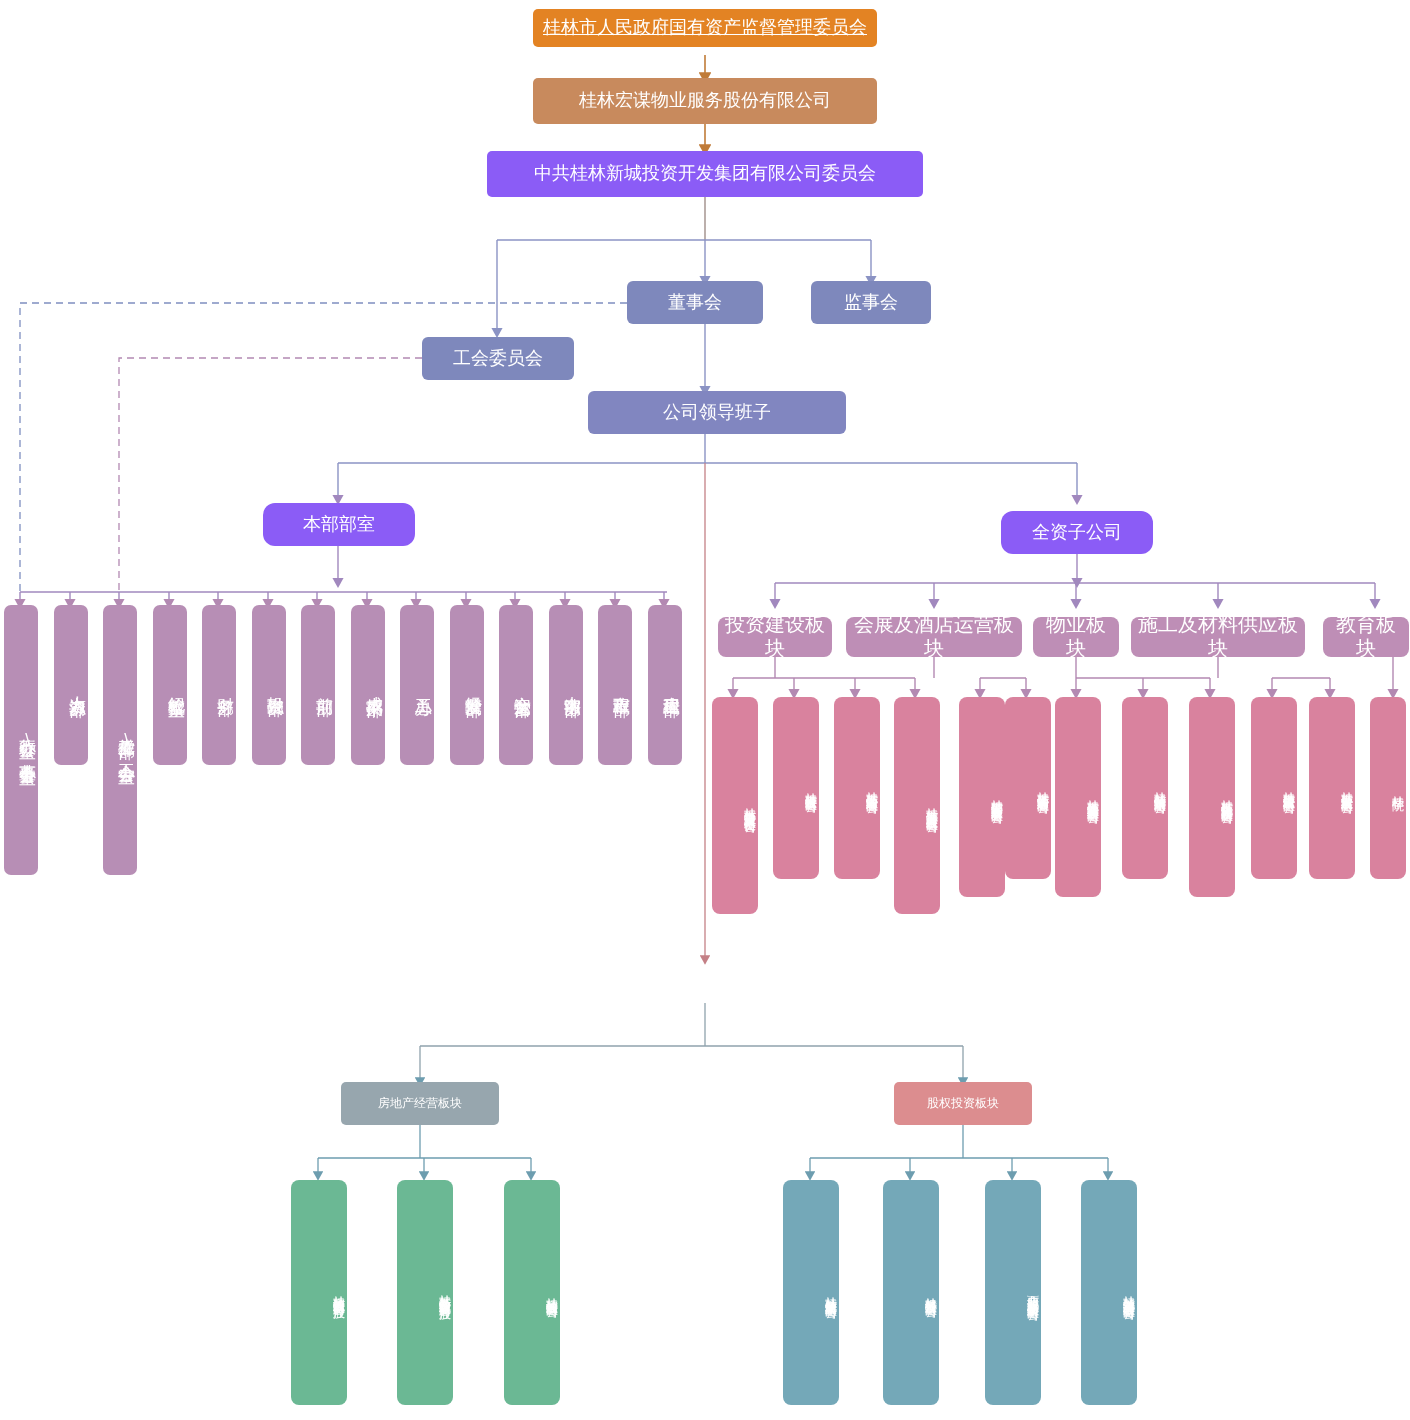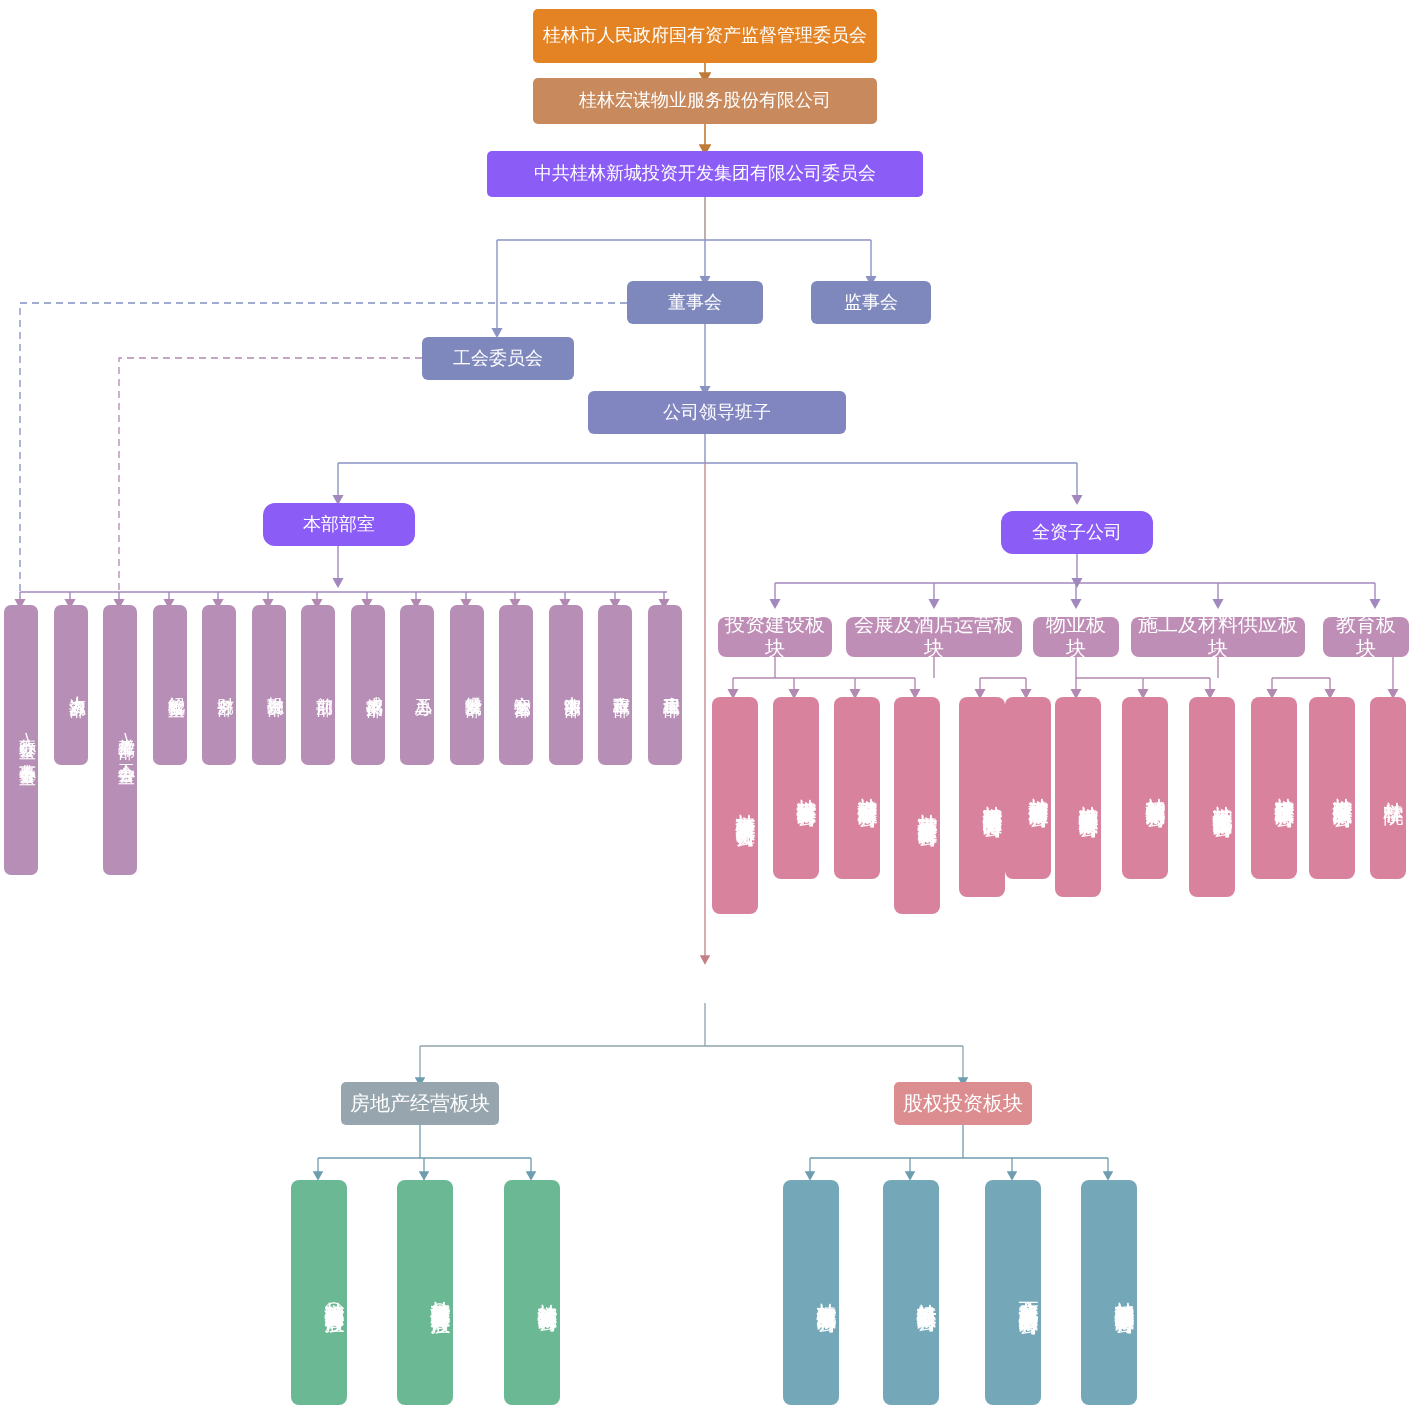--- a/index.html
+++ b/index.html
@@ -59,21 +59,21 @@
   .c-plum     { background: #BE8EB6; border-radius: 8px; }
   .c-pink     { background: #D9829E; border-radius: 8px; }
   .c-rose     { background: #CE8A95; border-radius: 5px; }
   .c-salmon   { background: #DC8D8F; border-radius: 5px; }
   .c-slate    { background: #97A6AE; border-radius: 5px; }
   .c-green    { background: #6BB894; border-radius: 8px; }
   .c-teal     { background: #74A8B8; border-radius: 8px; }
 
   .fs18 { font-size: 18px; }
   .fs17 { font-size: 17px; }
-  .fs16 { font-size: 20px; }
+  .fs16 { font-size: 12px; }
   .fs15 { font-size: 20px; }
 </style>
 </head>
 <body>
 
 <div id="chart">
 
   <svg id="wires" viewBox="0 0 1410 1420" xmlns="http://www.w3.org/2000/svg">
     <defs>
       <marker id="ar-or" markerWidth="8" markerHeight="8" refX="3.6" refY="4" orient="auto" markerUnits="strokeWidth">
@@ -196,21 +196,21 @@
     <g stroke="#6D9DAF" stroke-width="1.3" fill="none">
       <line x1="963" y1="1125" x2="963" y2="1158"></line>
       <line x1="810" y1="1158" x2="1108" y2="1158"></line>
       <line x1="810" y1="1158" x2="810" y2="1176" marker-end="url(#ar-tl)"></line>
       <line x1="910" y1="1158" x2="910" y2="1176" marker-end="url(#ar-tl)"></line>
       <line x1="1012" y1="1158" x2="1012" y2="1176" marker-end="url(#ar-tl)"></line>
       <line x1="1108" y1="1158" x2="1108" y2="1176" marker-end="url(#ar-tl)"></line>
     </g>
   </svg>
 
-  <div class="node h c-orange fs18" style="left:533px; top:9px; width:344px; height:54px;">桂林市人民政府国有资产监督管理委员会</div>
+  <div class="node h c-orange fs18" style="left:533px; top:9px; width:344px; height:38px;text-decoration:underline;">桂林市人民政府国有资产监督管理委员会</div>
 
   <div class="node h c-tan fs18" style="left:533px; top:78px; width:344px; height:46px;">桂林宏谋物业服务股份有限公司</div>
 
   <div class="node h c-taupe fs18" style="left:487px; top:151px; width:436px; height:46px;">中共桂林新城投资开发集团有限公司委员会</div>
 
   <div class="node h c-blue fs18" style="left:627px; top:281px; width:136px; height:43px;">董事会</div>
 
   <div class="node h c-blue fs18" style="left:811px; top:281px; width:120px; height:43px;">监事会</div>
 
   <div class="node h c-blue fs18" style="left:422px; top:337px; width:152px; height:43px;">工会委员会</div>

